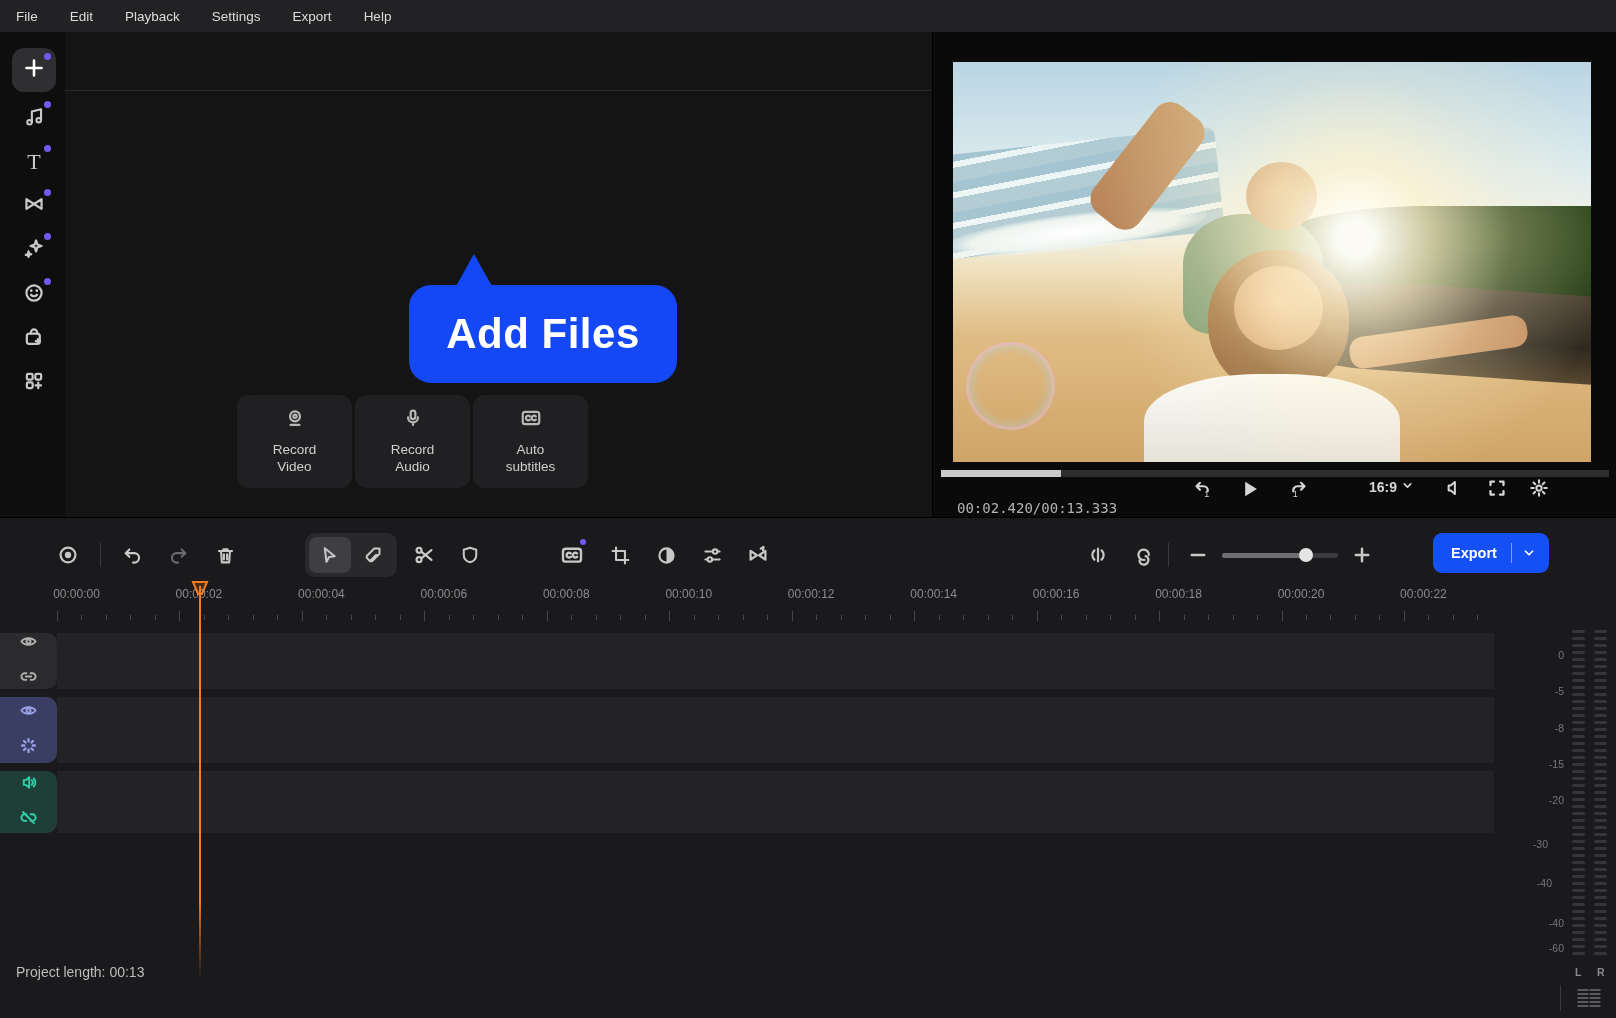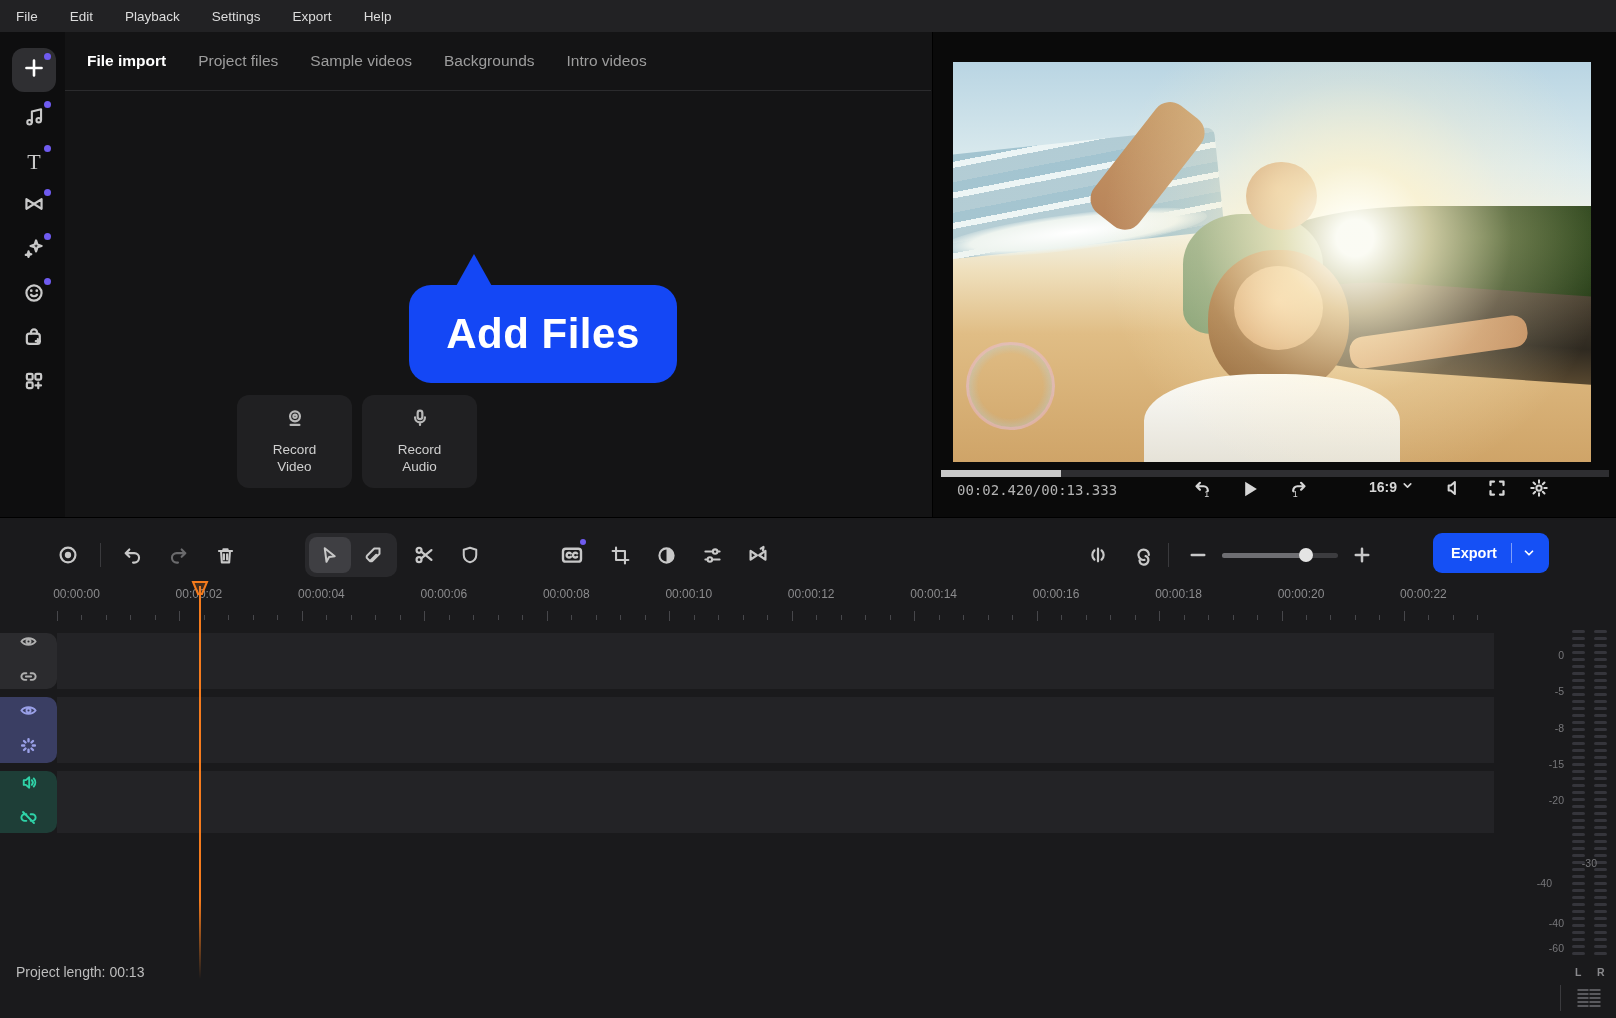--- a/index.html
+++ b/index.html
@@ -29,21 +29,21 @@
   .drop-text { position:absolute; left:0; top:112px; width:818px; text-align:center; font-size:16px; color:#cfcfcf; }
   .addfiles-btn { position:absolute; left:347px; top:150px; width:140px; height:37px; background:#1550f5; border-radius:10px;
                   display:flex; align-items:center; color:#fff; font-size:14.5px; font-weight:bold; cursor:pointer; }
   .addfiles-btn .lbl { padding-left:16px; }
   .addfiles-btn .split { width:1px; height:20px; background:rgba(255,255,255,.45); margin-left:14px; }
   .addfiles-btn .chev { width:36px; display:flex; justify-content:center; }
   .callout { position:absolute; left:344px; top:253px; width:268px; height:98px; background:#1447f5; border-radius:22px; z-index:30;
              display:flex; align-items:center; justify-content:center; color:#fff; font-size:42px; font-weight:bold; letter-spacing:.5px; }
   .callout-tail { position:absolute; left:390px; top:222px; width:0; height:0; z-index:30;
                   border-left:19px solid transparent; border-right:19px solid transparent; border-bottom:34px solid #1447f5; border-radius:4px; }
-  .actions { position:absolute; left:172px; top:363px; display:flex; gap:10px; }
+  .actions { position:absolute; left:172px; top:363px; display:flex; gap:3px; }
   .action-btn { width:115px; height:93px; background:#202022; border-radius:12px; display:flex; flex-direction:column;
                 align-items:center; justify-content:center; gap:7px; color:#cfcfcf; font-size:13.5px; text-align:center; line-height:1.3; cursor:pointer; }
   .action-btn .aicon { color:#b8b8b8; }
 
   
   .preview-panel { position:absolute; left:932px; top:32px; width:684px; height:485px; background:#0a0a0a; border-left:1px solid #000; }
   .video { position:absolute; left:20px; top:30px; width:638px; height:400px; background:#000; overflow:hidden; }
   .scene { position:absolute; inset:0;
            background:linear-gradient(180deg,#b9d5e3 0%,#dcebee 26%,#f2f3ea 42%,#efe0bd 52%,#e0bd85 68%,#cfa468 100%); }
   .sunglare { position:absolute; inset:0; background:radial-gradient(circle at 63% 44%, rgba(255,255,248,.98) 4%, rgba(255,243,205,.75) 16%, rgba(255,240,200,.25) 34%, transparent 55%); }
@@ -58,21 +58,21 @@
   .man-head { position:absolute; left:46%; top:25%; width:11%; height:17%; background:radial-gradient(circle at 45% 40%, #d8a873, #b9855a); border-radius:50%; }
   .w-arm { position:absolute; left:62%; top:66%; width:28%; height:8%; background:linear-gradient(90deg,#d9a877,#c08a5c); border-radius:14px; transform:rotate(-8deg); }
   .w-hair { position:absolute; left:40%; top:47%; width:22%; height:36%; background:linear-gradient(180deg,#b07c45,#8a5c2e); border-radius:48%; }
   .w-face { position:absolute; left:44%; top:51%; width:14%; height:21%; background:radial-gradient(circle at 50% 42%, #eec393, #cf9a63); border-radius:50%; }
   .w-shirt { position:absolute; left:30%; top:78%; width:40%; height:26%; background:linear-gradient(180deg,#fbfbf8,#e2ded2); border-radius:45% 45% 10% 10%; }
   .flare { position:absolute; left:2%; top:70%; width:14%; height:22%; border-radius:50%; border:3px solid rgba(255,180,220,.35);
            background:radial-gradient(circle,transparent 55%, rgba(170,220,255,.25) 70%, transparent 80%); }
 
   .pv-progress { position:absolute; left:8px; top:438px; width:668px; height:7px; background:#2e2e31; cursor:pointer; }
   .pv-progress-fill { height:7px; background:#c9c9c9; }
-  .pv-time { position:absolute; left:24px; top:450px; font-family:"DejaVu Sans Mono", monospace; font-size:14px; color:#b4b4b4; }
+  .pv-time { position:absolute; left:24px; top:468px; font-family:"DejaVu Sans Mono", monospace; font-size:14px; color:#b4b4b4; }
   .pv-ctrl { position:absolute; top:446px; color:#d6d6d6; cursor:pointer; display:flex; align-items:center; gap:4px; }
   .ratio-lbl { font-size:14px; font-weight:bold; color:#d6d6d6; }
 
   
   .timeline { position:absolute; left:0; top:517px; width:1616px; height:501px; background:#1a1a1c; border-top:1px solid #000; }
   .tl-toolbar { position:absolute; left:0; top:13px; width:1616px; height:48px; }
   .ticon { position:absolute; top:4px; width:40px; height:40px; display:flex; align-items:center; justify-content:center; color:#c8c8c8; cursor:pointer; }
   .ticon.dim { color:#6a6a6c; }
   .tdivider { position:absolute; top:12px; width:1px; height:24px; background:#3a3a3d; }
   .pill { position:absolute; left:305px; top:2px; width:92px; height:44px; background:#29292c; border-radius:10px; }
@@ -177,27 +177,20 @@
       <span><svg width="22" height="22" viewBox="0 0 16 16" class="ic">
             <rect x="2.8" y="2.8" width="4.2" height="4.2" rx="1"></rect>
             <rect x="9" y="2.8" width="4.2" height="4.2" rx="1"></rect>
             <rect x="2.8" y="9" width="4.2" height="4.2" rx="1"></rect>
             <path d="M11.1 9.2v4M9.1 11.2h4"></path>
           </svg></span>
     </div>
   </div>
 
   <div class="media-panel">
-    <div class="tabs">
-      <span class="tab active">File import</span>
-      <span class="tab">Project files</span>
-      <span class="tab">Sample videos</span>
-      <span class="tab">Backgrounds</span>
-      <span class="tab">Intro videos</span>
-    </div>
     <div class="tabs-divider"></div>
 
 
     <div class="callout-tail"></div>
     <div class="callout">
       <span>Add Files</span>
     </div>
 
     <div class="actions">
       <div class="action-btn">
@@ -207,20 +200,27 @@
               <path d="M4.8 13h6.4"></path>
             </svg></span>
         <span style="width:70px">Record Video</span>
       </div>
       <div class="action-btn">
         <span class="aicon"><svg width="22" height="22" viewBox="0 0 16 16" class="ic">
               <rect x="6.3" y="2.6" width="3.4" height="6.2" rx="1.7"></rect>
               <path d="M4.4 7.6a3.6 3.6 0 007.2 0M8 11.4V13"></path>
             </svg></span>
         <span style="width:70px">Record Audio</span>
+      </div>
+      <div class="action-btn">
+        <span class="aicon"><svg width="22" height="22" viewBox="0 0 16 16" class="ic">
+              <rect x="2" y="3.5" width="12" height="9" rx="1.8"></rect>
+              <path d="M7.2 6.8a1.7 1.7 0 100 2.4M11.5 6.8a1.7 1.7 0 100 2.4"></path>
+            </svg></span>
+        <span style="width:70px">Auto subtitles</span>
       </div>
     </div>
   </div>
 
   <div class="preview-panel">
     <div class="video">
       <div class="scene">
         <div class="ocean"></div>
         <div class="foam"></div>
         <div class="veg"></div>
@@ -607,21 +607,21 @@
         <div class="meter-dash" style="left: 1594px; top: 420px;"></div>
         <div class="meter-dash" style="left: 1572px; top: 427px;"></div>
         <div class="meter-dash" style="left: 1594px; top: 427px;"></div>
         <div class="meter-dash" style="left: 1572px; top: 434px;"></div>
         <div class="meter-dash" style="left: 1594px; top: 434px;"></div>
         <span class="meter-label" style="left: 1524px; top: 131px;">0</span>
         <span class="meter-label" style="left: 1524px; top: 167px;">-5</span>
         <span class="meter-label" style="left: 1524px; top: 204px;">-8</span>
         <span class="meter-label" style="left: 1524px; top: 240px;">-15</span>
         <span class="meter-label" style="left: 1524px; top: 276px;">-20</span>
-        <span class="meter-label" style="left: 1557px; top: 320px; margin-top: 19px;">-30</span>
+        <span class="meter-label" style="left: 1508px; top: 320px;">-30</span>
         <span class="meter-label" style="left: 1512px; top: 359px;">-40</span>
         <span class="meter-label" style="left: 1524px; top: 399px;">-40</span>
         <span class="meter-label" style="left: 1524px; top: 424px;">-60</span>
         <span class="meter-ch" style="left: 1575px; top: 448px;">L</span>
         <span class="meter-ch" style="left: 1597px; top: 448px;">R</span>
       </div>
     <div class="abs" style="left:1560px;top:467px;width:1px;height:26px;background:#3a3a3d"></div>
     <div class="abs" style="left:1576px;top:469px;color:#6f6f73">
       <svg width="26" height="22" viewBox="0 0 26 22" class="ic" style="stroke-width:1.4">
           <path d="M2 3h10M2 7h10M2 11h10M2 15h10M2 19h10M14 3h10M14 7h10M14 11h10M14 15h10M14 19h10"></path>

